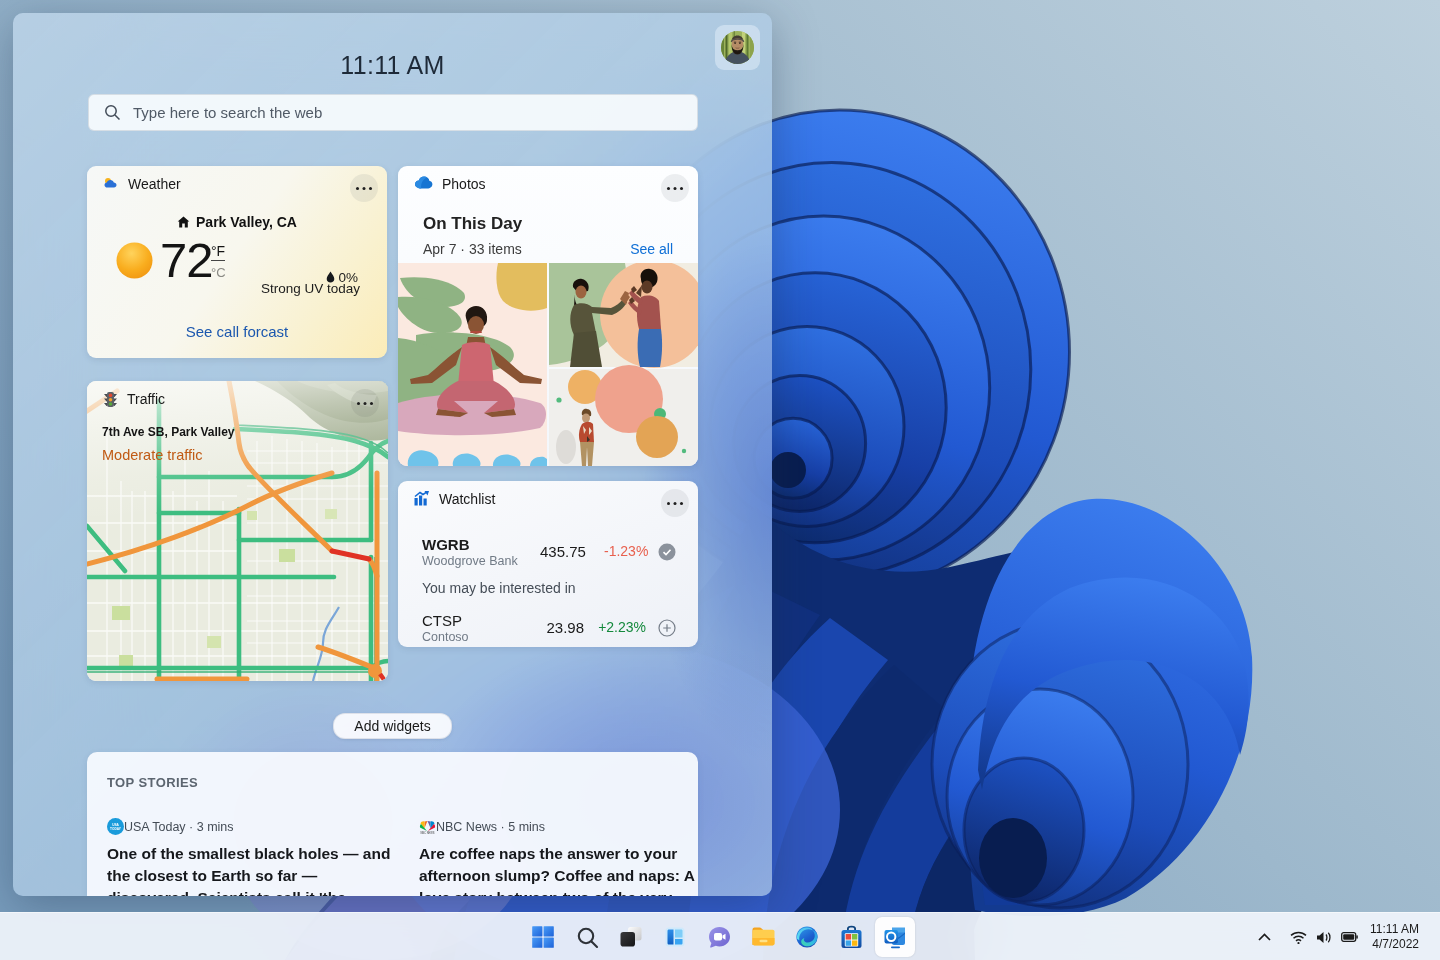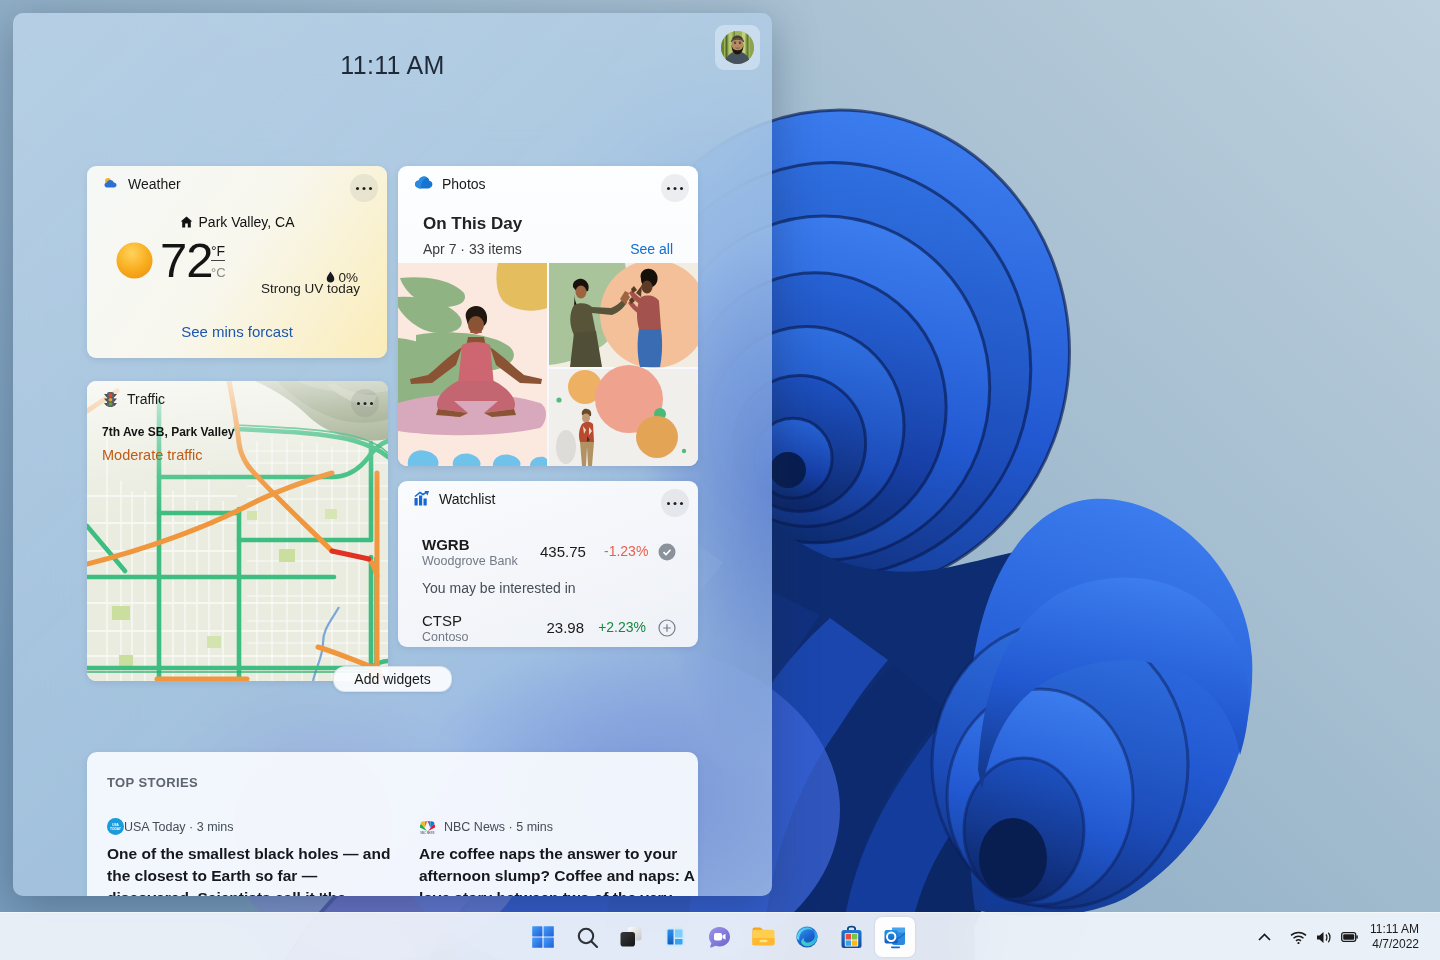--- a/index.html
+++ b/index.html
@@ -34,21 +34,21 @@
 
 #weather { left:74px; top:153px; width:300px; height:192px;
   background:linear-gradient(125deg, #f6f8f7 0%, #f8f7ee 48%, #f9f1cf 78%, #fbecb8 100%); }
 
 #photos { left:385px; top:153px; width:300px; height:300px; overflow:hidden; background:linear-gradient(180deg,#fdfeff,#f3f7fc); }
 
 #traffic { left:74px; top:368px; width:301px; height:300px; overflow:hidden; }
 
 #watch { left:385px; top:468px; width:300px; height:166px; background:linear-gradient(160deg,#fafbfd,#eef1f7); }
 
-#addw { position:absolute; left:320px; top:653px; width:119px; height:26px; border-radius:12px;
+#addw { position:absolute; left:320px; top:700px; width:119px; height:26px; border-radius:12px;
   background:rgba(252,253,255,0.92); border:1px solid rgba(150,160,175,0.25); font-size:14px; color:#1a1a1a;
   text-align:center; line-height:24px; box-shadow:0 1px 3px rgba(40,60,90,0.12); }
 
 #stories { position:absolute; left:74px; top:739px; width:611px; height:144px; border-radius:10px 10px 0 0;
   background:rgba(248,250,254,0.94); box-shadow:0 2px 6px rgba(40,60,90,0.10); overflow:hidden; }
 
 #taskbar { position:absolute; left:0; top:912px; width:1440px; height:48px;
   background:rgba(240,244,251,0.93); backdrop-filter: blur(30px); border-top:1px solid rgba(255,255,255,0.5); }
 .tbicons { position:absolute; left:521px; top:0; height:48px; display:flex; }
 .tbtn { width:44px; height:48px; display:flex; align-items:center; justify-content:center; position:relative; }
@@ -155,30 +155,37 @@
     <circle cx="14.1" cy="12.4" r="0.7" fill="#2e2318"></circle>
     <circle cx="18.9" cy="12.4" r="0.7" fill="#2e2318"></circle>
     <path d="M 10.6,13 C 10.3,18.5 12.3,23.6 16.5,23.6 C 20.7,23.6 22.7,18.5 22.4,13 C 22,17 21,18.3 19.5,18.8 C 17.6,19.4 15.4,19.4 13.5,18.8 C 12,18.3 11,17 10.6,13 Z" fill="#2a2119"></path>
     <path d="M 11.2,15.8 C 11.8,20.4 13.6,23 16.5,23 C 19.4,23 21.2,20.4 21.8,15.8 C 20.8,18.8 19.2,20.4 16.5,20.4 C 13.8,20.4 12.2,18.8 11.2,15.8 Z" fill="#1d1610"></path>
     <path d="M 14.3,16.3 C 15.6,17 17.4,17 18.7,16.3 L 18,17.6 L 15,17.6 Z" fill="#7d543c"></path>
     <path d="M 10.4,11.5 C 10.2,7.2 13,4.6 16.5,4.6 C 20,4.6 22.8,7.2 22.6,11.5 C 22.2,9.3 21.4,8.3 20.4,8 C 17.9,7.3 15.1,7.3 12.6,8 C 11.6,8.3 10.8,9.3 10.4,11.5 Z" fill="#453d33"></path>
     <path d="M 12,8.1 C 14.8,7.3 18.2,7.3 21,8.1 L 22.9,9.7 L 23.3,10.6 L 22.5,11.2 L 20.8,9.4 C 18,8.6 15,8.6 12.2,9.4 L 10.5,11.2 L 9.7,10.6 L 10.1,9.7 Z" fill="#57504a"></path>
    </g>
   </svg>
  </div>
+ <div id="search">
+  <svg width="17" height="17" viewBox="0 0 17 17" fill="none" stroke="#424c58" stroke-width="1.5">
+   <circle cx="7" cy="7" r="5.2"></circle>
+          <line x1="11" y1="11" x2="15.5" y2="15.5"></line>
+  </svg>
+  <span>Type here to search the web</span>
+ </div>
  <div class="widget" id="weather">
   <div class="whead">
    <svg width="16" height="14" viewBox="0 0 16 14">
     <circle cx="5" cy="5" r="3" fill="#f6b21d"></circle>
     <path d="M 4.5,11.5 C 2.6,11.5 1.5,10.3 1.5,8.9 C 1.5,7.6 2.5,6.6 3.8,6.5 C 4.2,4.9 5.6,3.9 7.3,3.9 C 9,3.9 10.4,5 10.8,6.6 C 12.3,6.6 13.5,7.7 13.5,9.1 C 13.5,10.4 12.4,11.5 11,11.5 Z" fill="#2a70d6"></path>
    </svg>
    <span>Weather</span>
   </div>
   <div class="dots"></div>
-  <div style="position:absolute;left:0;top:48px;width:100%;text-align:center;font-size:14px;font-weight:normal;color:#111;">
+  <div style="position:absolute;left:0;top:48px;width:100%;text-align:center;font-size:14px;font-weight:bold;color:#111;">
    <svg width="13" height="12" viewBox="0 0 13 12" style="vertical-align:-1px;margin-right:6px;">
             <path d="M 6.5,0.5 L 12.3,5.5 L 10.8,5.5 L 10.8,11.5 L 7.8,11.5 L 7.8,7.5 L 5.2,7.5 L 5.2,11.5 L 2.2,11.5 L 2.2,5.5 L 0.7,5.5 Z" fill="#111"></path>
           </svg>Park Valley, CA</div>
   <svg style="position:absolute;left:29px;top:76px;" width="37" height="37" viewBox="0 0 37 37">
    <defs>
             <radialGradient id="sun" cx="0.42" cy="0.3" r="0.85">
               <stop offset="0" stop-color="#ffd35c"></stop>
               <stop offset="0.55" stop-color="#f9ad1e"></stop>
               <stop offset="1" stop-color="#ee8f0e"></stop>
             </radialGradient>
@@ -186,21 +193,21 @@
    <circle cx="18.5" cy="18.5" r="18" fill="url(#sun)"></circle>
   </svg>
   <div style="position:absolute;left:73px;top:66px;font-size:49px;font-weight:300;color:#141414;letter-spacing:-1px;">72</div>
   <div style="position:absolute;left:124px;top:77px;font-size:14px;color:#141414;border-bottom:1.5px solid #444;padding-bottom:1px;">°F</div>
   <div style="position:absolute;left:124px;top:99px;font-size:13px;color:#8a8a84;">°C</div>
   <div style="position:absolute;right:27px;top:83px;font-size:13.5px;color:#1c1c1c;margin-top:32px;">Strong UV today</div>
   <div style="position:absolute;right:29px;top:104px;font-size:13.5px;color:#1c1c1c;">
    <svg width="9" height="12" viewBox="0 0 9 12" style="vertical-align:-1px;">
             <path d="M 4.5,0.5 C 6.5,3.5 8.3,5.8 8.3,8 C 8.3,10.1 6.6,11.6 4.5,11.6 C 2.4,11.6 0.7,10.1 0.7,8 C 0.7,5.8 2.5,3.5 4.5,0.5 Z" fill="#16191d"></path>
           </svg> 0%</div>
-  <div style="position:absolute;left:0;top:157px;width:100%;text-align:center;font-size:15px;color:#1b57ae;">See mins forcast</div>
+  <div style="position:absolute;left:0;top:157px;width:100%;text-align:center;font-size:15px;color:#1b57ae;">See call forcast</div>
  </div>
  <div class="widget" id="photos">
   <div class="whead">
    <svg width="19" height="13" viewBox="0 0 19 13">
     <path d="M 7.2,12.5 C 4,12.5 1,11 1,8.3 C 1,6 2.8,4.6 4.8,4.5 C 5.5,2 7.6,0.5 10.1,0.5 C 12.8,0.5 15,2.3 15.5,4.9 C 17.3,5.1 18.4,6.4 18.4,8.2 C 18.4,10.6 16.2,12.5 13.3,12.5 Z" fill="#1775d2"></path>
     <path d="M 7.2,12.5 C 4,12.5 1,11 1,8.3 C 1,6 2.8,4.6 4.8,4.5 C 5.5,2 7.6,0.5 10.1,0.5 C 11.3,0.5 12.4,0.9 13.2,1.6 C 10,2.5 6.5,6.5 7.2,12.5 Z" fill="#2a8ae2"></path>
    </svg>
    <span>Photos</span>
   </div>
   <div class="dots"></div>
@@ -430,21 +437,21 @@
     <svg width="17" height="17" viewBox="0 0 17 17">
               <circle cx="8.5" cy="8.5" r="8.5" fill="#1a9bdb"></circle>
               <text x="8.5" y="7.5" font-size="3.2" fill="#fff" text-anchor="middle" font-weight="bold">USA</text>
               <text x="8.5" y="11.5" font-size="3.2" fill="#fff" text-anchor="middle" font-weight="bold">TODAY</text>
             </svg>
     <span>USA Today · 3 mins</span>
    </div>
    <div style="margin-top:8px;font-size:15.5px;font-weight:bold;color:#16181c;line-height:22px;">One of the smallest black holes — and the closest to Earth so far — discovered. Scientists call it 'the</div>
   </div>
   <div style="position:absolute;left:332px;top:66px;width:282px;">
-   <div style="display:flex;align-items:center;gap:8px;font-size:12.5px;color:#444c56;">
+   <div style="display:flex;align-items:center;font-size:12.5px;color:#444c56;">
     <svg width="17" height="17" viewBox="0 0 17 17">
      <path d="M 8.5,3 L 5.5,10 L 5.5,3.5 Z" fill="#f37021"></path>
      <path d="M 5.5,3.5 L 5.5,10.5 L 1.5,5.5 C 2,4 3.5,3 5.5,3.5 Z" fill="#fdb913"></path>
      <path d="M 8.5,3 L 11.5,10 L 11.5,3.5 Z" fill="#645faa"></path>
      <path d="M 11.5,3.5 L 11.5,10.5 L 15.5,5.5 C 15,4 13.5,3 11.5,3.5 Z" fill="#0089d0"></path>
      <path d="M 2,6 L 8,13 L 1,9.5 C 0.8,8 1,7 2,6 Z" fill="#0db14b"></path>
      <path d="M 15,6 L 9,13 L 16,9.5 C 16.2,8 16,7 15,6 Z" fill="#e31837"></path>
      <text x="8.5" y="15.5" font-size="2.6" fill="#333" text-anchor="middle">NBC NEWS</text>
     </svg>
     <span>NBC News · 5 mins</span>

